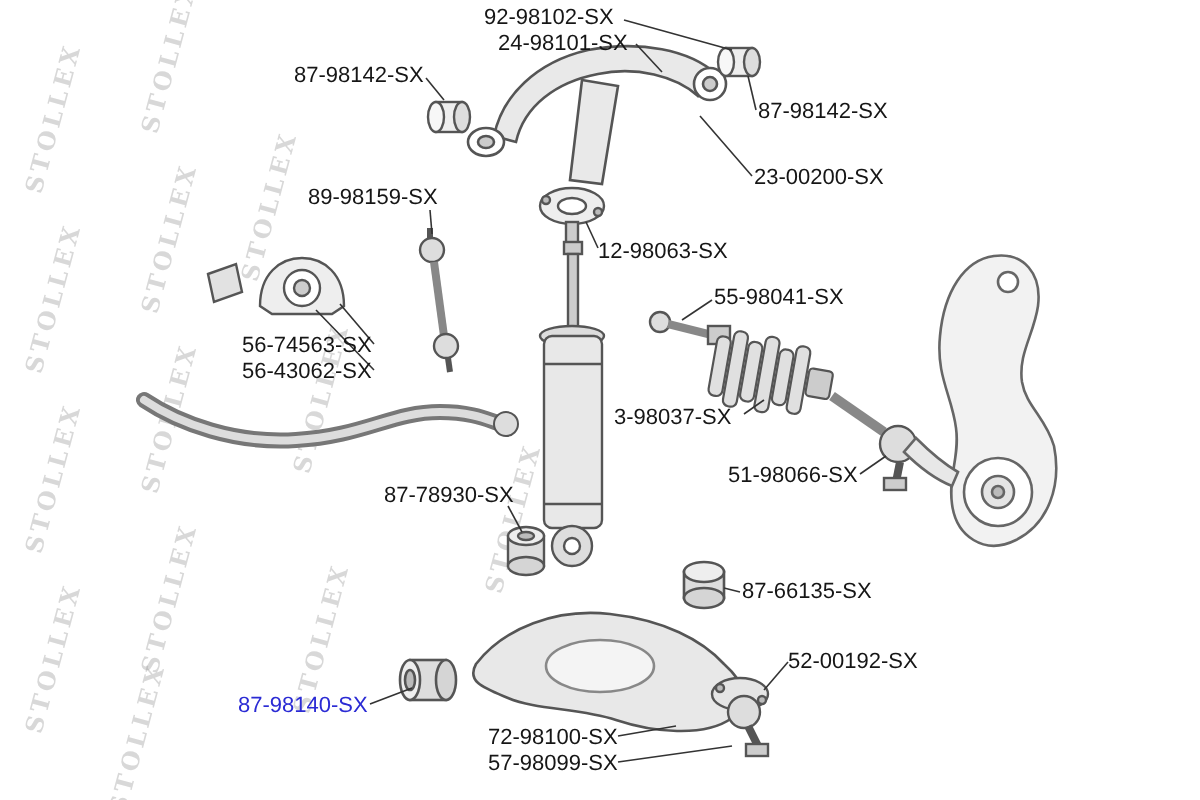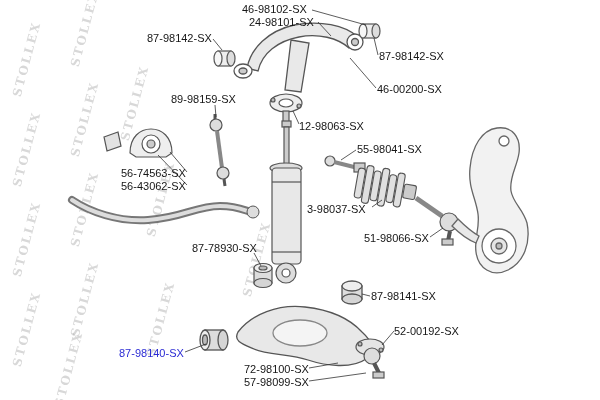--- a/index.html
+++ b/index.html
@@ -171,32 +171,32 @@
       <line x1="430" y1="237" x2="443" y2="228"></line>
       <line x1="254" y1="253" x2="261" y2="266"></line>
       <line x1="370" y1="296" x2="362" y2="294"></line>
       <line x1="394" y1="331" x2="382" y2="345"></line>
       <line x1="185" y1="352" x2="206" y2="344"></line>
       <line x1="309" y1="368" x2="338" y2="363"></line>
       <line x1="309" y1="381" x2="366" y2="373"></line>
     </g>
   </svg>
 
-  <span class="part-label" style="left:242px;top:3px">46-98102-SX</span>
+  <span class="part-label" style="left:242px;top:3px">92-98102-SX</span>
   <span class="part-label" style="left:249px;top:16px">24-98101-SX</span>
   <span class="part-label" style="left:147px;top:32px">87-98142-SX</span>
   <span class="part-label" style="left:379px;top:50px">87-98142-SX</span>
-  <span class="part-label" style="left:377px;top:83px">46-00200-SX</span>
-  <span class="part-label" style="left:171px;top:93px">89-98159-SX</span>
+  <span class="part-label" style="left:377px;top:83px">23-00200-SX</span>
+  <span class="part-label" style="left:154px;top:93px">89-98159-SX</span>
   <span class="part-label" style="left:299px;top:120px">12-98063-SX</span>
   <span class="part-label" style="left:357px;top:143px">55-98041-SX</span>
   <span class="part-label" style="left:121px;top:167px">56-74563-SX</span>
   <span class="part-label" style="left:121px;top:180px">56-43062-SX</span>
   <span class="part-label" style="left:307px;top:203px">3-98037-SX</span>
   <span class="part-label" style="left:364px;top:232px">51-98066-SX</span>
   <span class="part-label" style="left:192px;top:242px">87-78930-SX</span>
-  <span class="part-label" style="left:371px;top:290px">87-98141-SX</span>
+  <span class="part-label" style="left:371px;top:290px">87-66135-SX</span>
   <span class="part-label" style="left:394px;top:325px">52-00192-SX</span>
   <span class="part-label hl" style="left:119px;top:347px">87-98140-SX</span>
   <span class="part-label" style="left:244px;top:363px">72-98100-SX</span>
   <span class="part-label" style="left:244px;top:376px">57-98099-SX</span>
 
 </div>
 
 </body></html>

